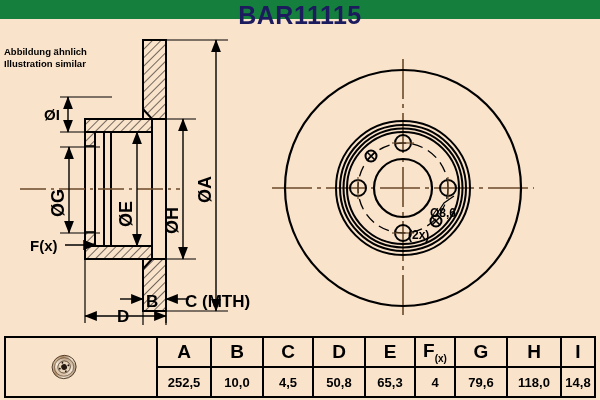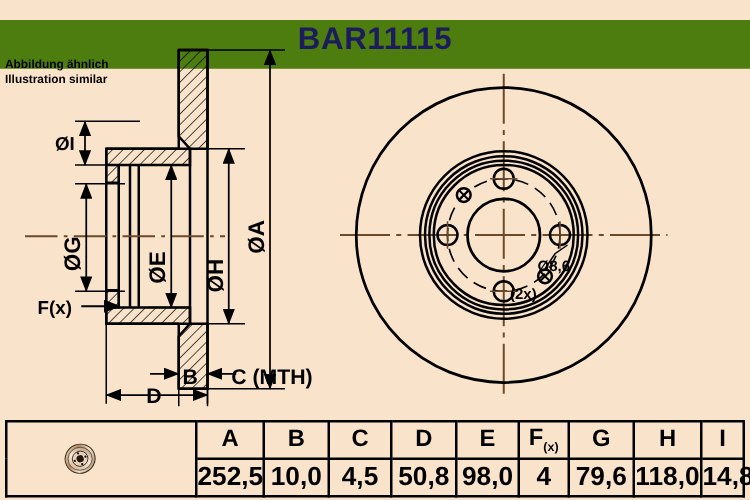--- a/index.html
+++ b/index.html
@@ -7,22 +7,22 @@
     width:600px;height:400px;
     background:#fae3cb;
     font-family:"Liberation Sans", sans-serif;
     overflow:hidden;
     position:relative;
   }
   #stage{position:relative;width:600px;height:400px;}
 
   
   .banner{
-    position:absolute;left:0;top:16px;width:600px;height:39px;
-    background:#4d7c0f;
+    position:absolute;left:0;top:0;width:600px;height:19px;
+    background:#15803d;
   }
   .banner-title{
     position:absolute;left:0;top:0;width:600px;height:31px;
     line-height:30px;
     text-align:center;
     font-size:25px;font-weight:bold;
     color:#1b1b5e;
     letter-spacing:0.5px;
     font-family:"Liberation Sans", sans-serif;
   }
@@ -47,21 +47,21 @@
   }
   .spec-table td{
     border:2px solid #000;
     text-align:center;
     vertical-align:middle;
     font-weight:bold;
     color:#000;
     padding:0;
   }
   .spec-table tr.head td{height:28px;font-size:19px;}
-  .spec-table tr.vals td{height:28px;font-size:21px;}
+  .spec-table tr.vals td{height:28px;font-size:13px;}
   td.thumb-cell{border:2px solid #000;padding:0;}
   .fx-head{font-size:15px;}
   .fx-head sub{font-size:10px;}
   .thumb-wrap{width:100%;height:100%;display:block;}
 </style>
 </head>
 <body>
 
 <div id="stage">
 
@@ -281,21 +281,21 @@
       <td style="width:38px" class="fx-head"><span>F</span><sub>(x)</sub></td>
       <td style="width:50px">G</td>
       <td style="width:52px">H</td>
       <td>I</td>
     </tr>
     <tr class="vals">
       <td>252,5</td>
       <td>10,0</td>
       <td>4,5</td>
       <td>50,8</td>
-      <td>98,0</td>
+      <td>65,3</td>
       <td>4</td>
       <td>79,6</td>
       <td>118,0</td>
       <td>14,8</td>
     </tr>
   </tbody>
     </table>
 
 </div>
 

